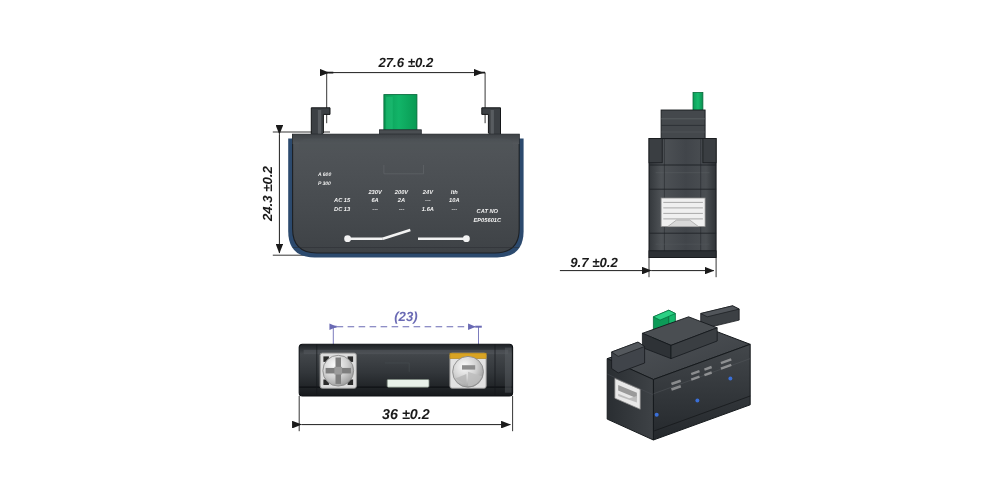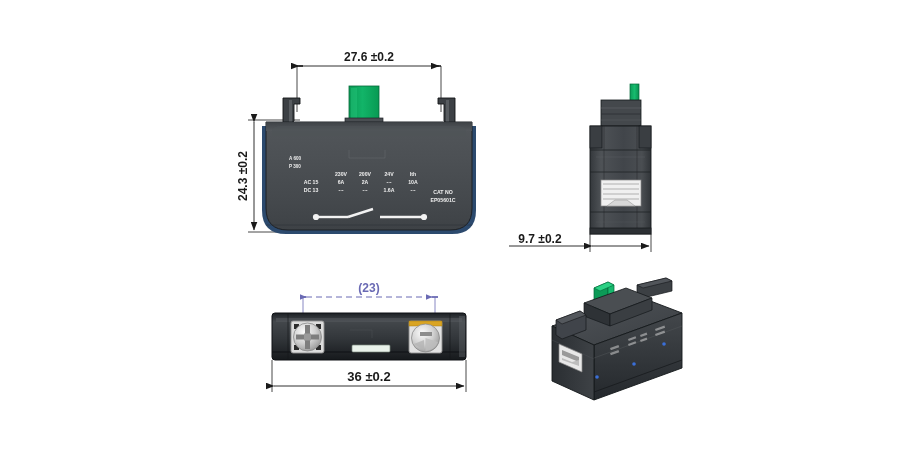--- a/index.html
+++ b/index.html
@@ -3,21 +3,21 @@
 <meta charset="utf-8">
 <style>
   html,body{margin:0;padding:0;}
   body{
     width:900px;height:450px;
     background:#ffffff;
     font-family:"Liberation Sans", sans-serif;
     overflow:hidden;
     position:relative;
   }
-  #stage{position:absolute;left:0;top:0;width:900px;height:450px;}
+  #stage{position:absolute;left:0;top:0;width:900px;height:450px;font-style:italic;}
   svg#drawing{position:absolute;left:0;top:0;width:900px;height:450px;display:block;}
   .dimtxt{font-family:"Liberation Sans",sans-serif;font-weight:bold;fill:#1a1a1a;}
   .bluetxt{font-family:"Liberation Sans",sans-serif;font-weight:bold;fill:#6a6ab4;}
   .facetxt{font-family:"Liberation Sans",sans-serif;font-weight:bold;fill:#efefef;}
   .tiny{font-size:5.2px;}
   .tiny2{font-size:4.6px;}
 </style>
 </head>
 <body>
 

